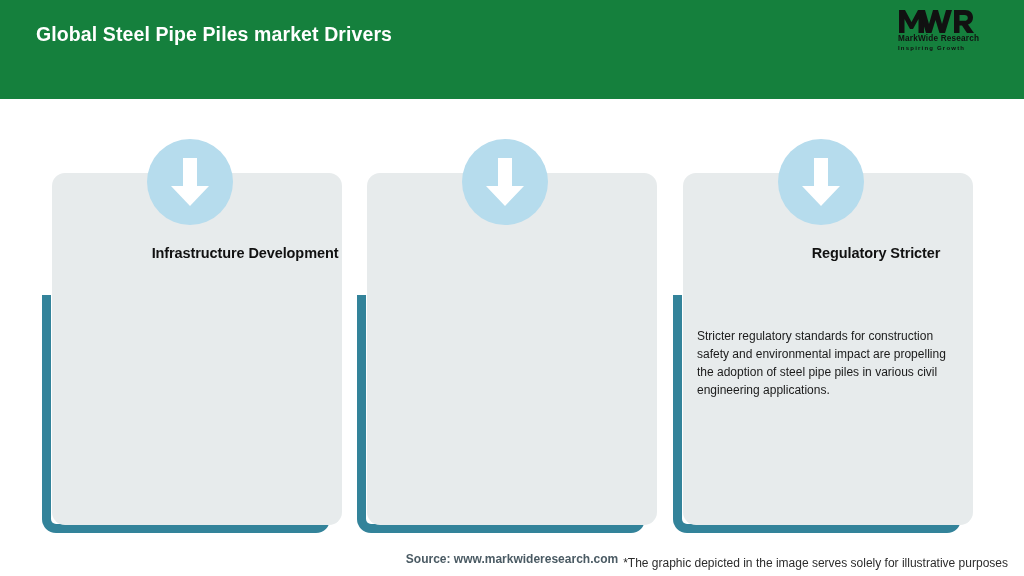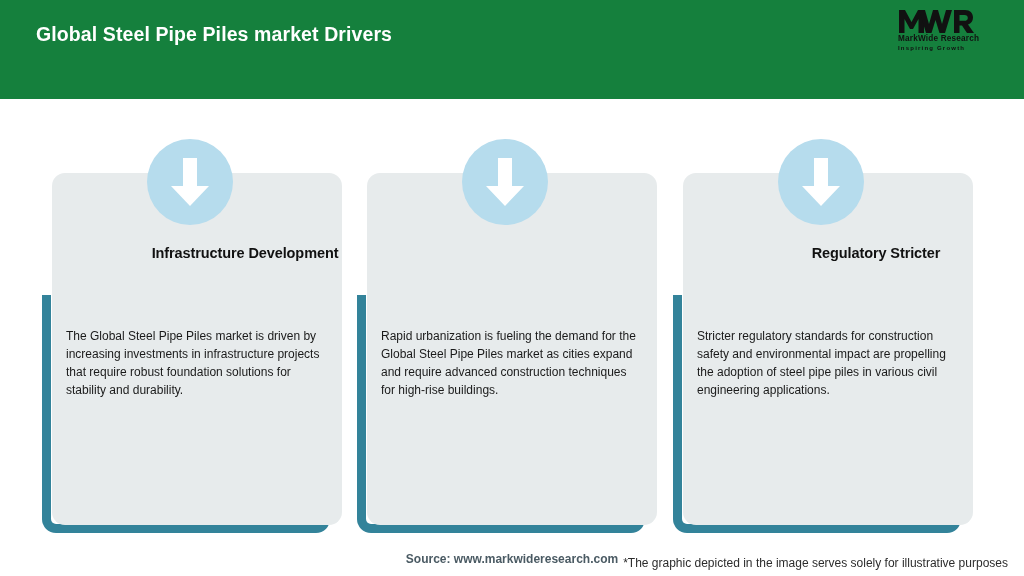--- a/index.html
+++ b/index.html
@@ -220,34 +220,32 @@
     <div class="card-frame-side-l"></div>
     <div class="card-frame-side-r"></div>
     <div class="card-frame"></div>
     <div class="card"></div>
     <div class="card-icon">
       <svg width="46" height="56" viewBox="0 0 46 56" xmlns="http://www.w3.org/2000/svg">
         <path d="M16 4 L30 4 L30 32 L42 32 L23 52 L4 32 L16 32 Z" fill="#ffffff"></path>
       </svg>
     </div>
     <div class="card-heading">Infrastructure Development</div>
-    <div class="card-body">The Global Steel Pipe Piles market is driven by increasing investments in infrastructure projects that require robust foundation solutions for stability and durability.</div>
   </div>
 
   <div class="card-wrap c1">
     <div class="card-frame-side-l"></div>
     <div class="card-frame-side-r"></div>
     <div class="card-frame"></div>
     <div class="card"></div>
     <div class="card-icon">
       <svg width="46" height="56" viewBox="0 0 46 56" xmlns="http://www.w3.org/2000/svg">
         <path d="M16 4 L30 4 L30 32 L42 32 L23 52 L4 32 L16 32 Z" fill="#ffffff"></path>
       </svg>
     </div>
-    <div class="card-body">Rapid urbanization is fueling the demand for the Global Steel Pipe Piles market as cities expand and require advanced construction techniques for high-rise buildings.</div>
   </div>
 
   <div class="card-wrap c2">
     <div class="card-frame-side-l"></div>
     <div class="card-frame-side-r"></div>
     <div class="card-frame"></div>
     <div class="card"></div>
     <div class="card-icon">
       <svg width="46" height="56" viewBox="0 0 46 56" xmlns="http://www.w3.org/2000/svg">
         <path d="M16 4 L30 4 L30 32 L42 32 L23 52 L4 32 L16 32 Z" fill="#ffffff"></path>

